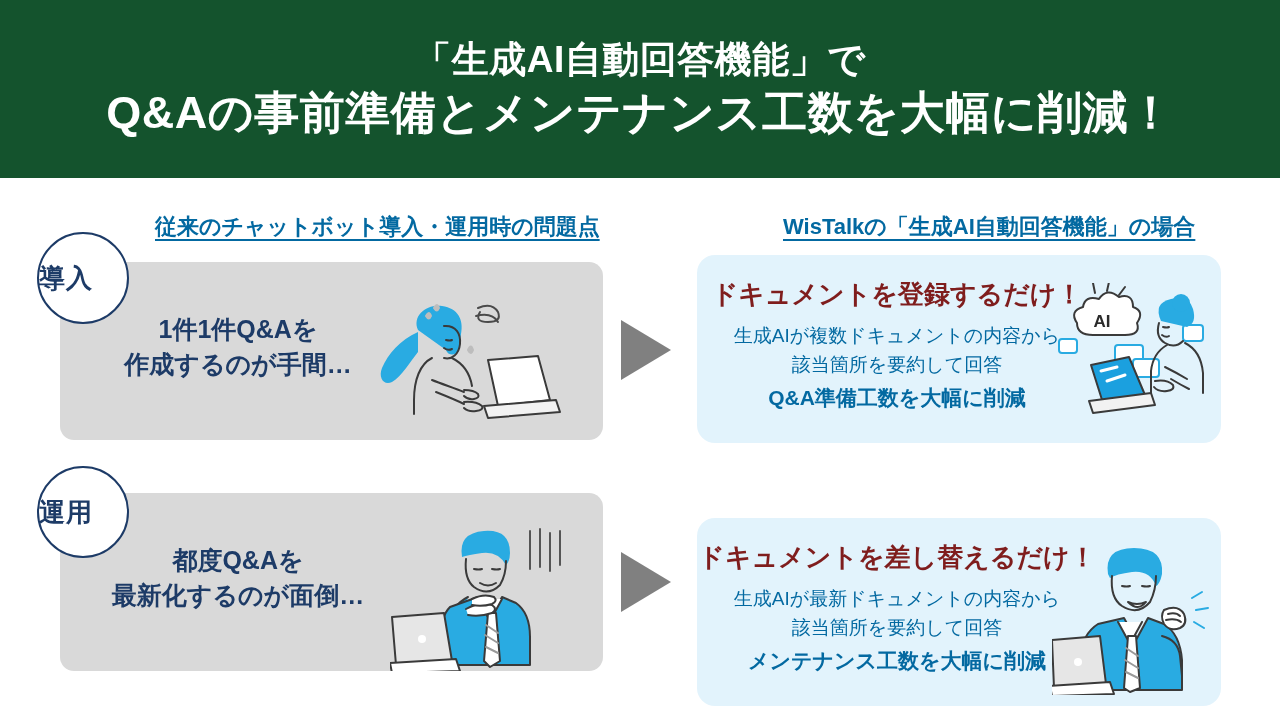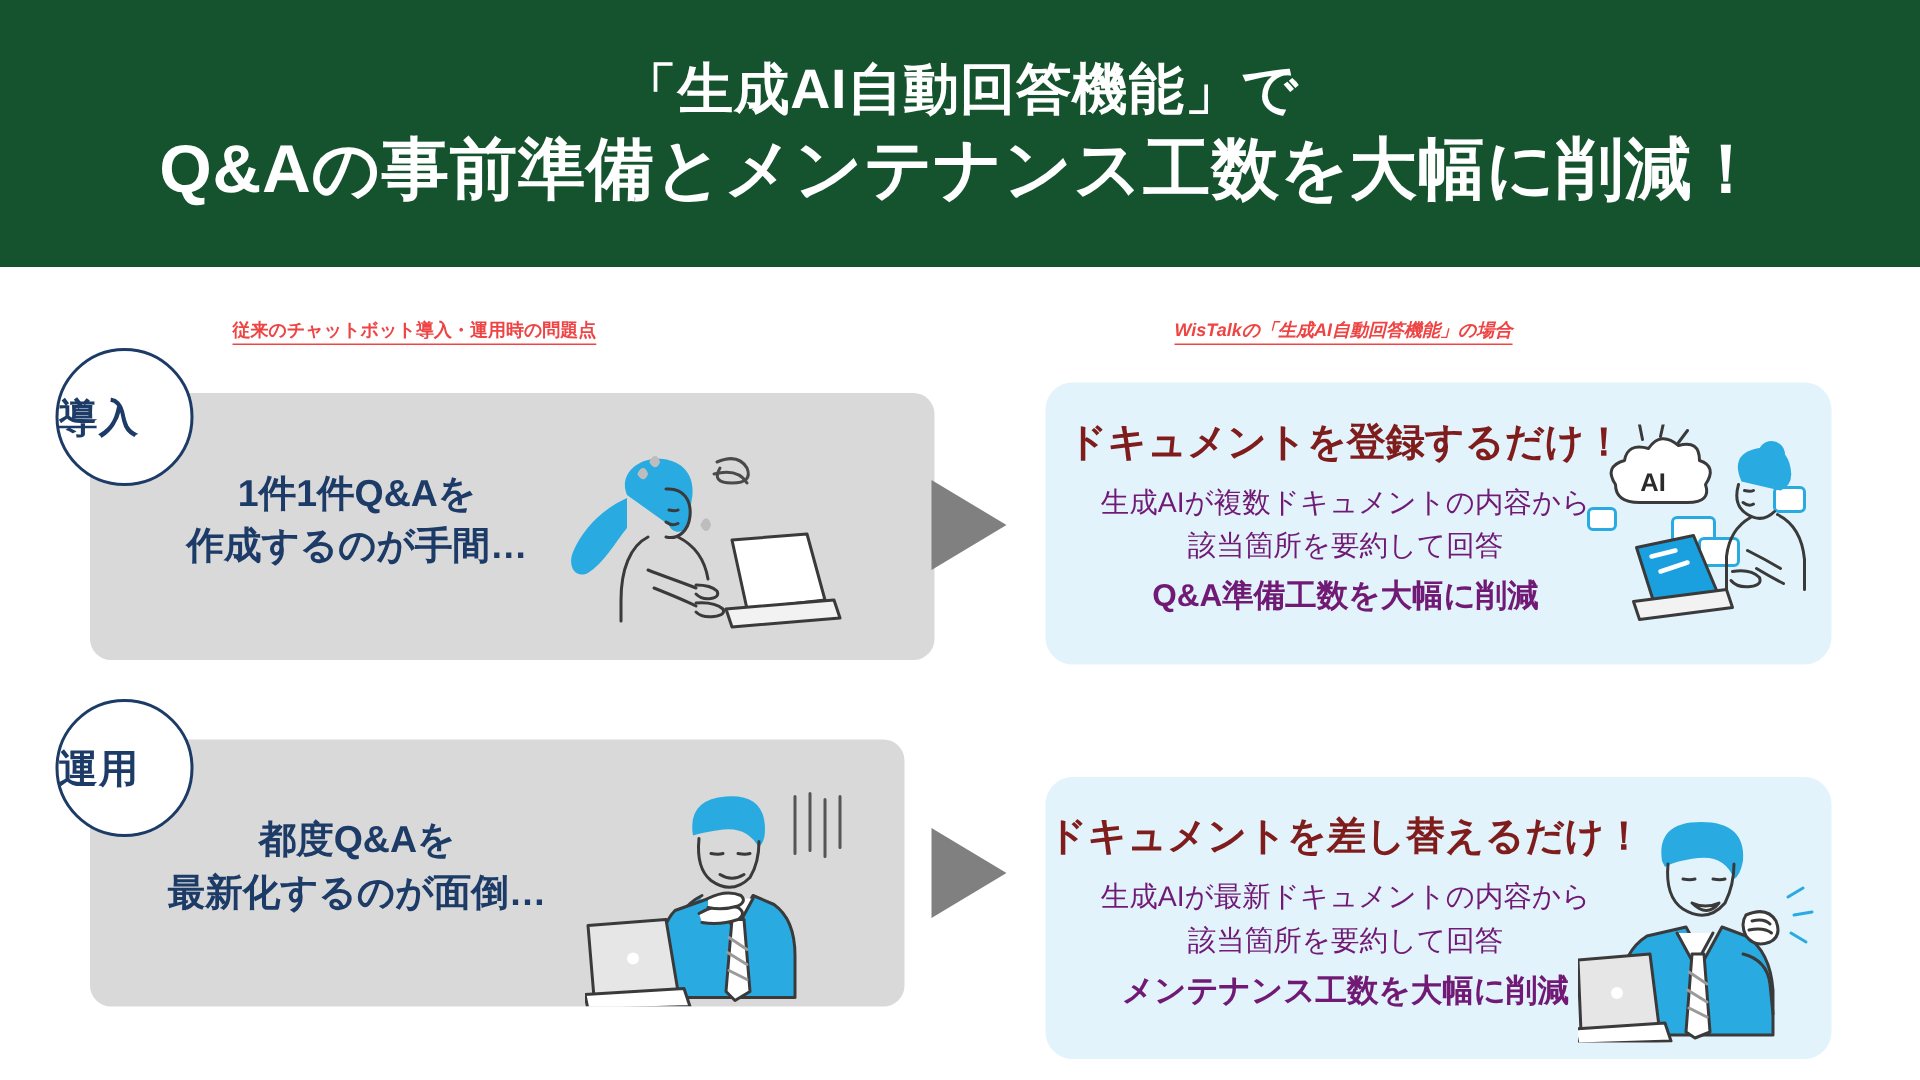--- a/index.html
+++ b/index.html
@@ -24,45 +24,45 @@
     white-space:nowrap;
   }
   .header .line2{
     font-size:45px;font-weight:bold;letter-spacing:0.5px;line-height:1.18;
     white-space:nowrap;margin-top:6px;
   }
 
   
   .col-head{
     position:absolute;
-    color:#ef4444;font-weight:bold;font-size:12px;
+    color:#0369a1;font-weight:bold;font-size:22px;
     text-decoration:underline;text-underline-offset:5px;
     white-space:nowrap;
   }
   .col-head.left{left:155px;top:212px;}
-  .col-head.right{left:783px;top:212px;font-style:italic;}
+  .col-head.right{left:783px;top:212px;}
 
   
   .stage{
     position:absolute;width:88px;height:88px;border-radius:50%;
     border:2px solid #1d3b67;background:#ffffff;
     display:flex;align-items:center;justify-content:flex-start;
     color:#1d3b67;font-weight:bold;font-size:26px;letter-spacing:1px;
     z-index:6;
   }
   .stage.s1{left:37px;top:232px;}
   .stage.s2{left:37px;top:466px;}
 
   
   .gray-panel{
     position:absolute;left:60px;width:543px;height:178px;
     background:#d9d9d9;border-radius:14px;
     z-index:2;overflow:hidden;
   }
-  .gray-panel.g1{top:262px;padding-left:20px;}
+  .gray-panel.g1{top:262px;}
   .gray-panel.g2{top:493px;}
   .gray-text{
     position:absolute;left:28px;top:50px;width:300px;
     color:#1d3b67;font-weight:bold;font-size:25px;line-height:1.38;
     text-align:center;
   }
   .gray-text .l2{display:block;white-space:nowrap;}
 
   
   .arrow{
@@ -81,21 +81,21 @@
     background:#e2f3fc;border-radius:18px;z-index:2;overflow:hidden;
   }
   .blue-card.b1{top:255px;}
   .blue-card.b2{top:518px;}
   .card-head{
     position:absolute;left:0;top:22px;width:400px;text-align:center;
     color:#7f1d1d;font-weight:bold;font-size:26px;white-space:nowrap;
   }
   .card-body{
     position:absolute;left:0;top:66px;width:400px;text-align:center;
-    color:#701a75;font-size:19px;line-height:1.55;
+    color:#0369a1;font-size:19px;line-height:1.55;
   }
   .card-body .strong{font-weight:bold;font-size:21px;display:block;margin-top:2px;}
   .card-body .ln{display:block;}
 
   
   .illus{position:absolute;z-index:3;}
   .il-1{left:390px;top:296px;}
 </style>
 </head>
 <body>

